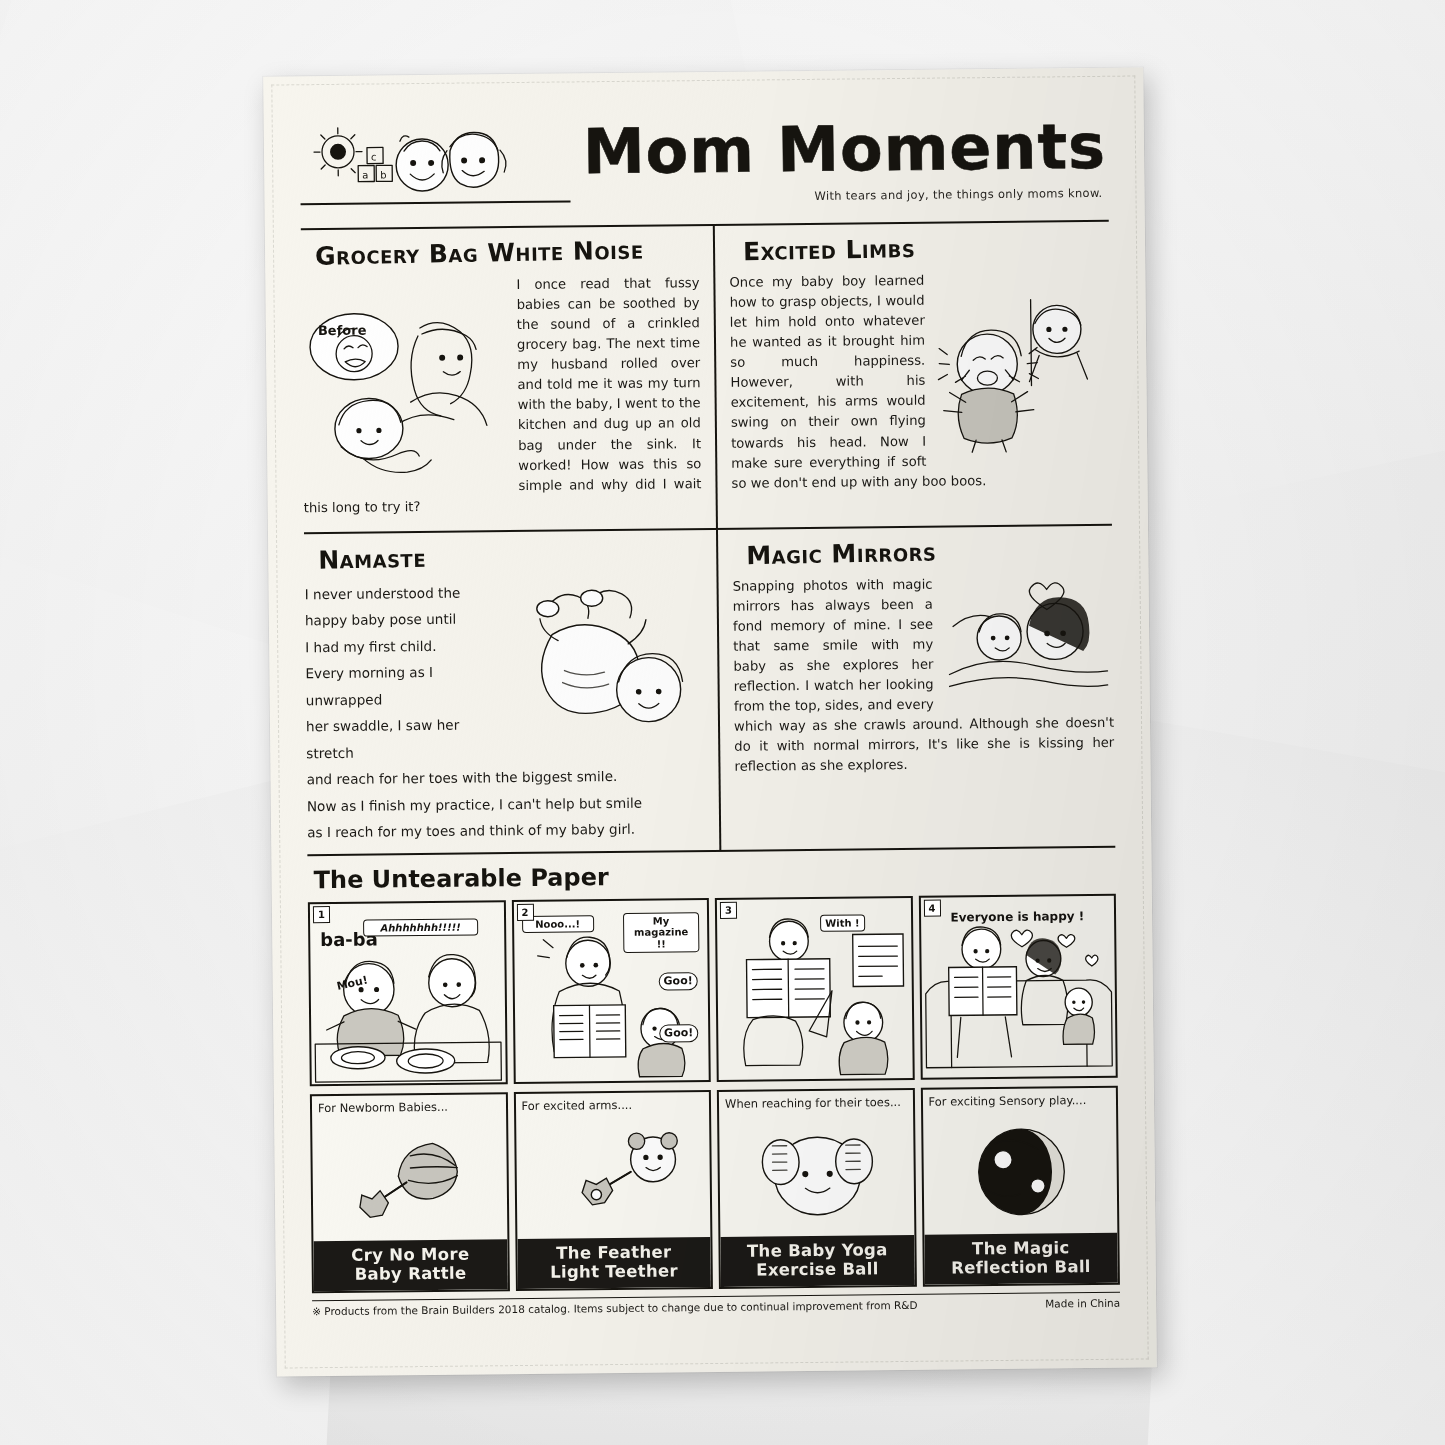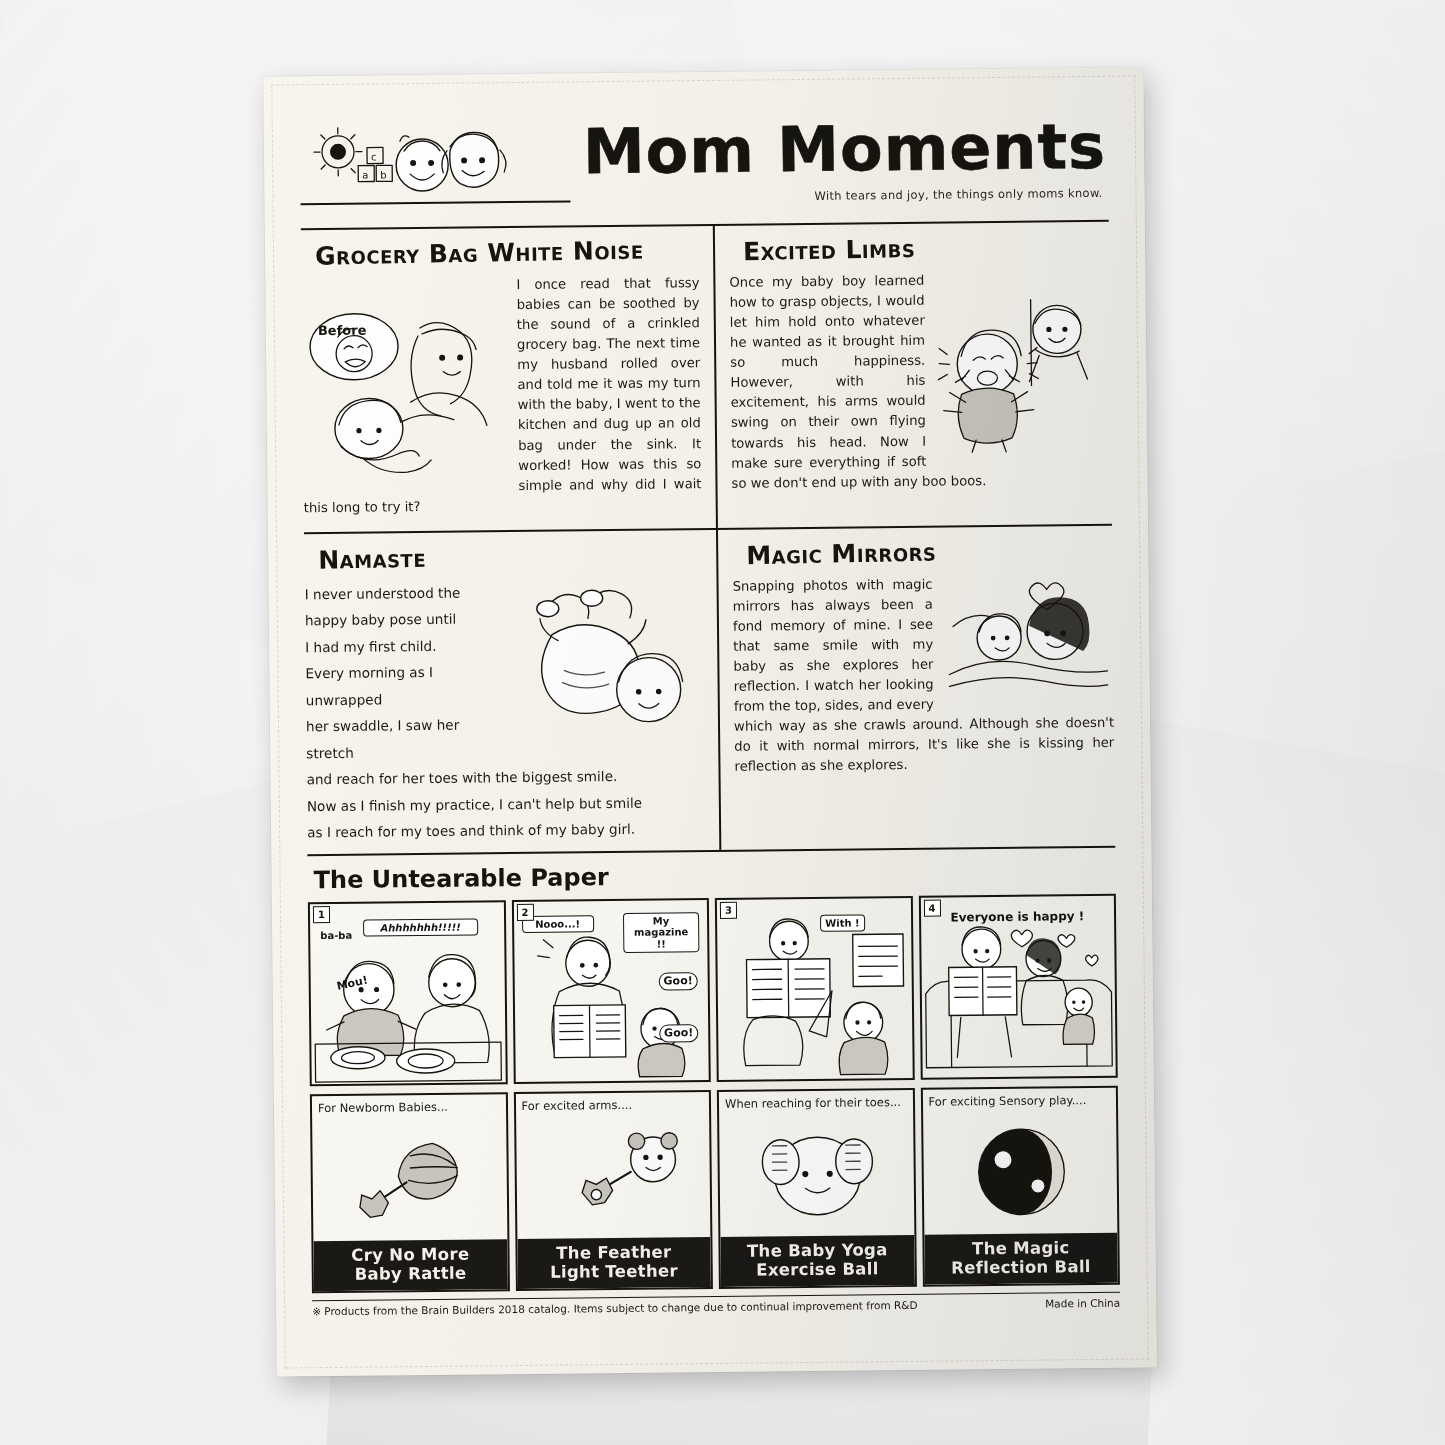--- a/index.html
+++ b/index.html
@@ -544,21 +544,21 @@
           <div style="clear:both"></div>
         </div>
       </div>
 
       <div class="comic-title">The Untearable Paper</div>
 
       <div class="comic-row">
 
         <div class="panel">
           <div class="panel-num">1</div>
-          <div class="bubble" style="left:6px; top:24px; border:none; background:transparent; font-size:10px;">ba-ba</div>
+          <div class="bubble" style="left:6px; top:24px; border:none; background:transparent; font-size:18px;">ba-ba</div>
           <div class="bubble" style="left:53px; top:16px; width:105px;font-style:italic;">Ahhhhhhh!!!!!</div>
           <div class="bubble" style="left:22px; top:72px; border:none; background:transparent; font-size:11px; transform:rotate(-12deg);">Mou!</div>
           <svg class="scribble" viewBox="0 0 200 180" width="100%" height="100%" preserveAspectRatio="none">
             <g>
               <circle cx="60" cy="86" r="26" class="white"></circle>
               <path d="M36 80 q6 -24 28 -22 q20 2 22 22" class="ink-thin"></path>
               <circle cx="52" cy="86" r="2.6" class="ink-fill"></circle>
               <circle cx="68" cy="86" r="2.6" class="ink-fill"></circle>
               <path d="M52 96 q10 8 18 0" class="ink-thin"></path>
               <path d="M34 112 q28 -14 56 0 q10 22 2 40 l-62 0 q-8 -20 4 -40z" class="gray"></path>

